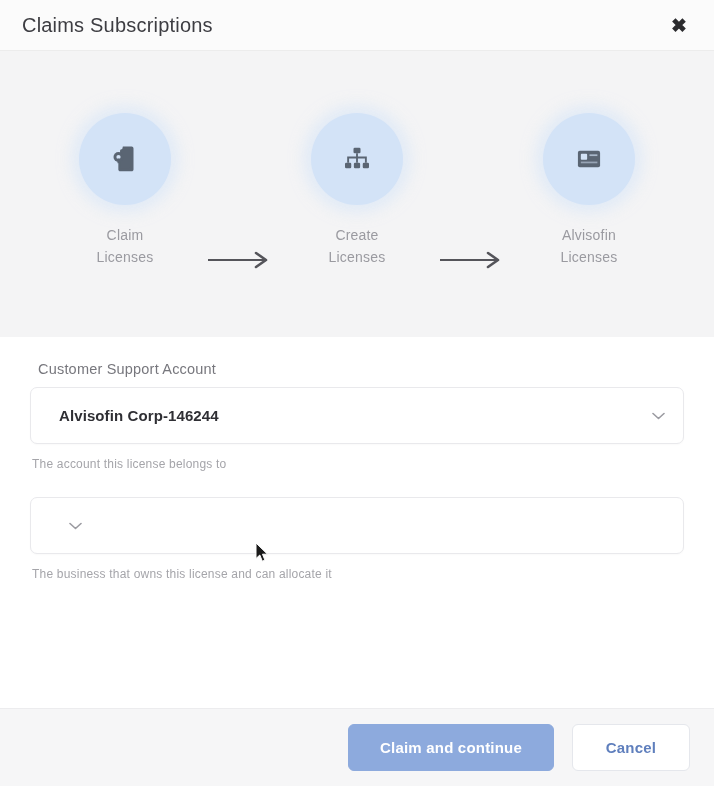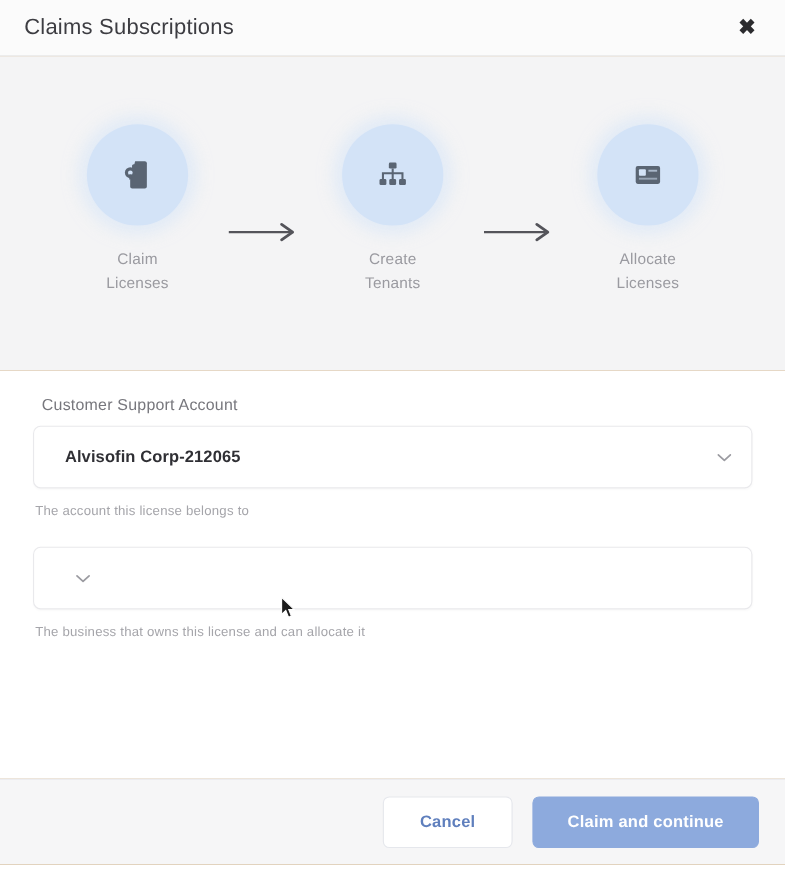--- a/index.html
+++ b/index.html
@@ -65,21 +65,21 @@
     min-height: 286px;
     background: #f4f4f5;
     display: flex;
     align-items: center;
     justify-content: center;
     box-sizing: border-box;
     padding-bottom: 6px;
   }
   .stepper {
     display: flex;
-    align-items: center;
+    align-items: flex-end;
     justify-content: center;
     gap: 0px;
   }
   .step {
     width: 148px;
     display: flex;
     flex-direction: column;
     align-items: center;
   }
   .step-circle {
@@ -256,54 +256,54 @@
               <rect x="9.2" y="3" width="5.6" height="4.4" rx="1" fill="#5a6573"></rect>
               <rect x="2.4" y="15" width="5" height="4.4" rx="1" fill="#5a6573"></rect>
               <rect x="9.5" y="15" width="5" height="4.4" rx="1" fill="#5a6573"></rect>
               <rect x="16.6" y="15" width="5" height="4.4" rx="1" fill="#5a6573"></rect>
               <path d="M12 7.4v3.4M4.9 15v-4.2h14.2V15" fill="none" stroke="#5a6573" stroke-width="1.5"></path>
               <path d="M12 10.8V15" fill="none" stroke="#5a6573" stroke-width="1.5"></path>
             </svg>
           </span>
         </div>
         <div class="step-label">Create
-Tenants</div>
+Licenses</div>
       </div>
 
       <div class="step-arrow">
         <svg width="70" height="18" viewBox="0 0 70 18" aria-hidden="true">
           <line x1="2" y1="9" x2="58" y2="9" stroke="#54545a" stroke-width="2.2"></line>
           <polyline points="50,2 60,9 50,16" fill="none" stroke="#54545a" stroke-width="2.6" stroke-linecap="round" stroke-linejoin="round"></polyline>
         </svg>
       </div>
 
       <div class="step">
         <div class="step-circle">
           <span>
             <svg width="28" height="28" viewBox="0 0 24 24" aria-hidden="true">
               <rect x="2.5" y="5" width="19" height="14" rx="1.6" fill="#5a6573"></rect>
               <rect x="5" y="7.6" width="5.4" height="5" rx=".7" fill="#d3e3f7"></rect>
               <rect x="12.4" y="8" width="6.8" height="1.5" fill="#d3e3f7" opacity=".65"></rect>
               <rect x="5" y="14.2" width="14.2" height="1.5" fill="#d3e3f7" opacity=".5"></rect>
             </svg>
           </span>
         </div>
-        <div class="step-label">Allocate
+        <div class="step-label">Alvisofin
 Licenses</div>
       </div>
 
     </div>
   </div>
 
   <div class="modal-body">
 
     <div class="field-group">
       <div class="field-label">Customer Support Account</div>
       <div class="select-box">
-        <span class="select-value">Alvisofin Corp-212065</span>
+        <span class="select-value">Alvisofin Corp-146244</span>
         <span class="chevron">
           <svg width="13" height="8" viewBox="0 0 13 8" aria-hidden="true">
             <polyline points="1,1.5 6.5,6.5 12,1.5" fill="none" stroke="#9b9ba1" stroke-width="1.6" stroke-linecap="round" stroke-linejoin="round"></polyline>
           </svg>
         </span>
       </div>
       <div class="field-help">The account this license belongs to</div>
     </div>
 
     <div class="field-group">
@@ -313,22 +313,22 @@
             <polyline points="1,1.5 6.5,6.5 12,1.5" fill="none" stroke="#9b9ba1" stroke-width="1.6" stroke-linecap="round" stroke-linejoin="round"></polyline>
           </svg>
         </span>
       </div>
       <div class="field-help">The business that owns this license and can allocate it</div>
     </div>
 
   </div>
 
   <div class="modal-footer">
+    <div class="btn btn-primary">Claim and continue</div>
     <div class="btn btn-cancel">Cancel</div>
-    <div class="btn btn-primary">Claim and continue</div>
   </div>
 
   <div class="cursor">
     <svg width="16" height="22" viewBox="0 0 16 22" aria-hidden="true">
       <path d="M1 1 L1 16.5 L4.8 13 L7.3 19.2 L9.9 18.1 L7.5 12.2 L12.5 12.2 Z" fill="#1b1b1b" stroke="#ffffff" stroke-width="1"></path>
     </svg>
   </div>
 
 </div>
 

